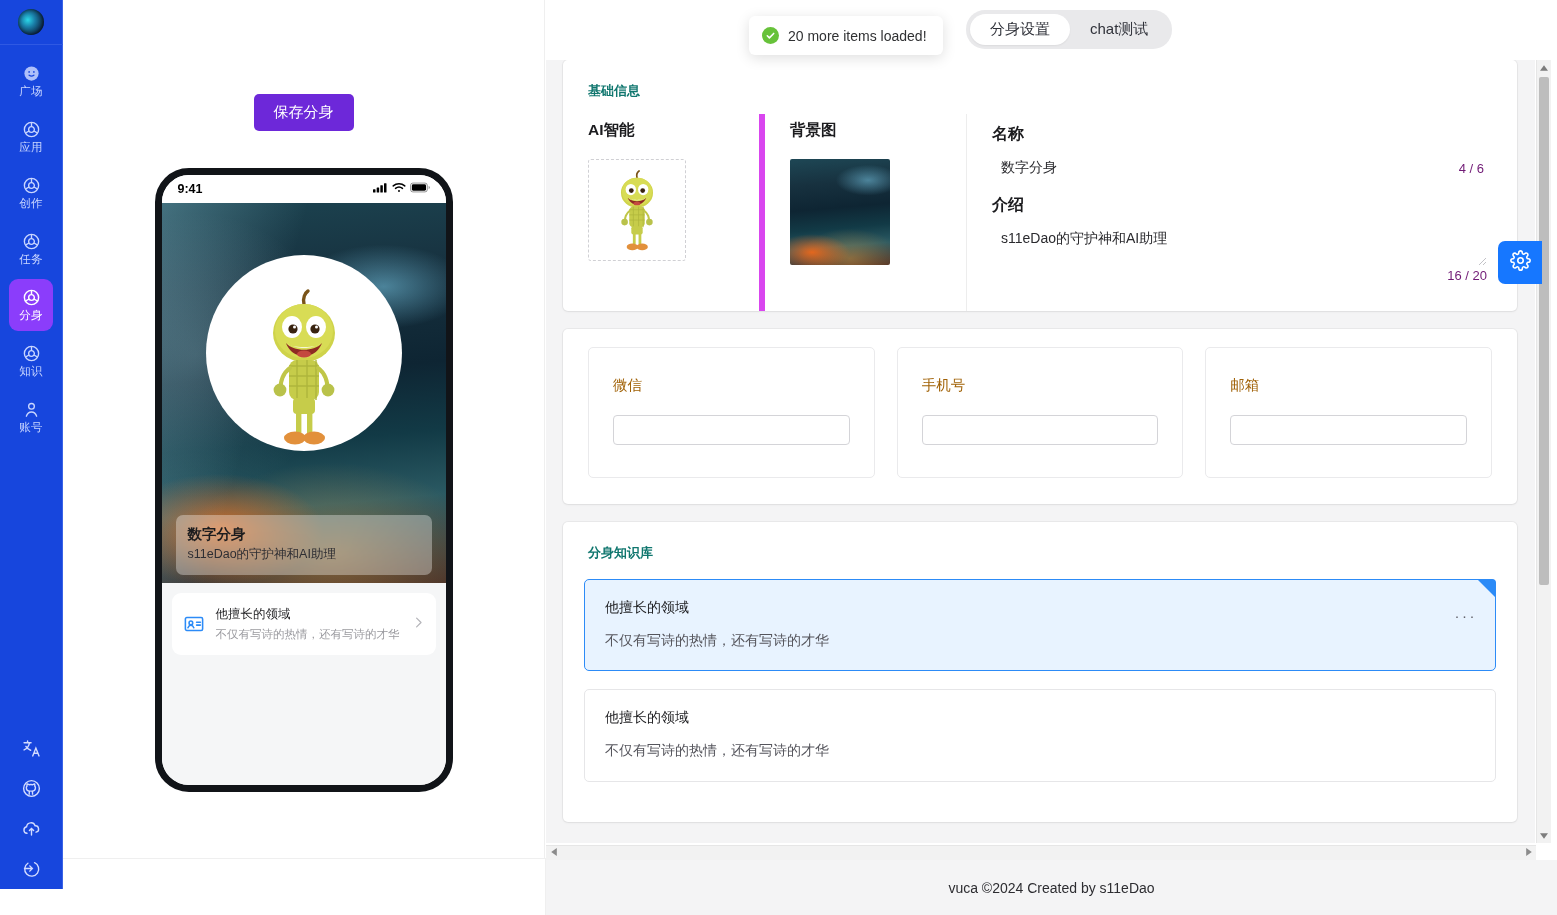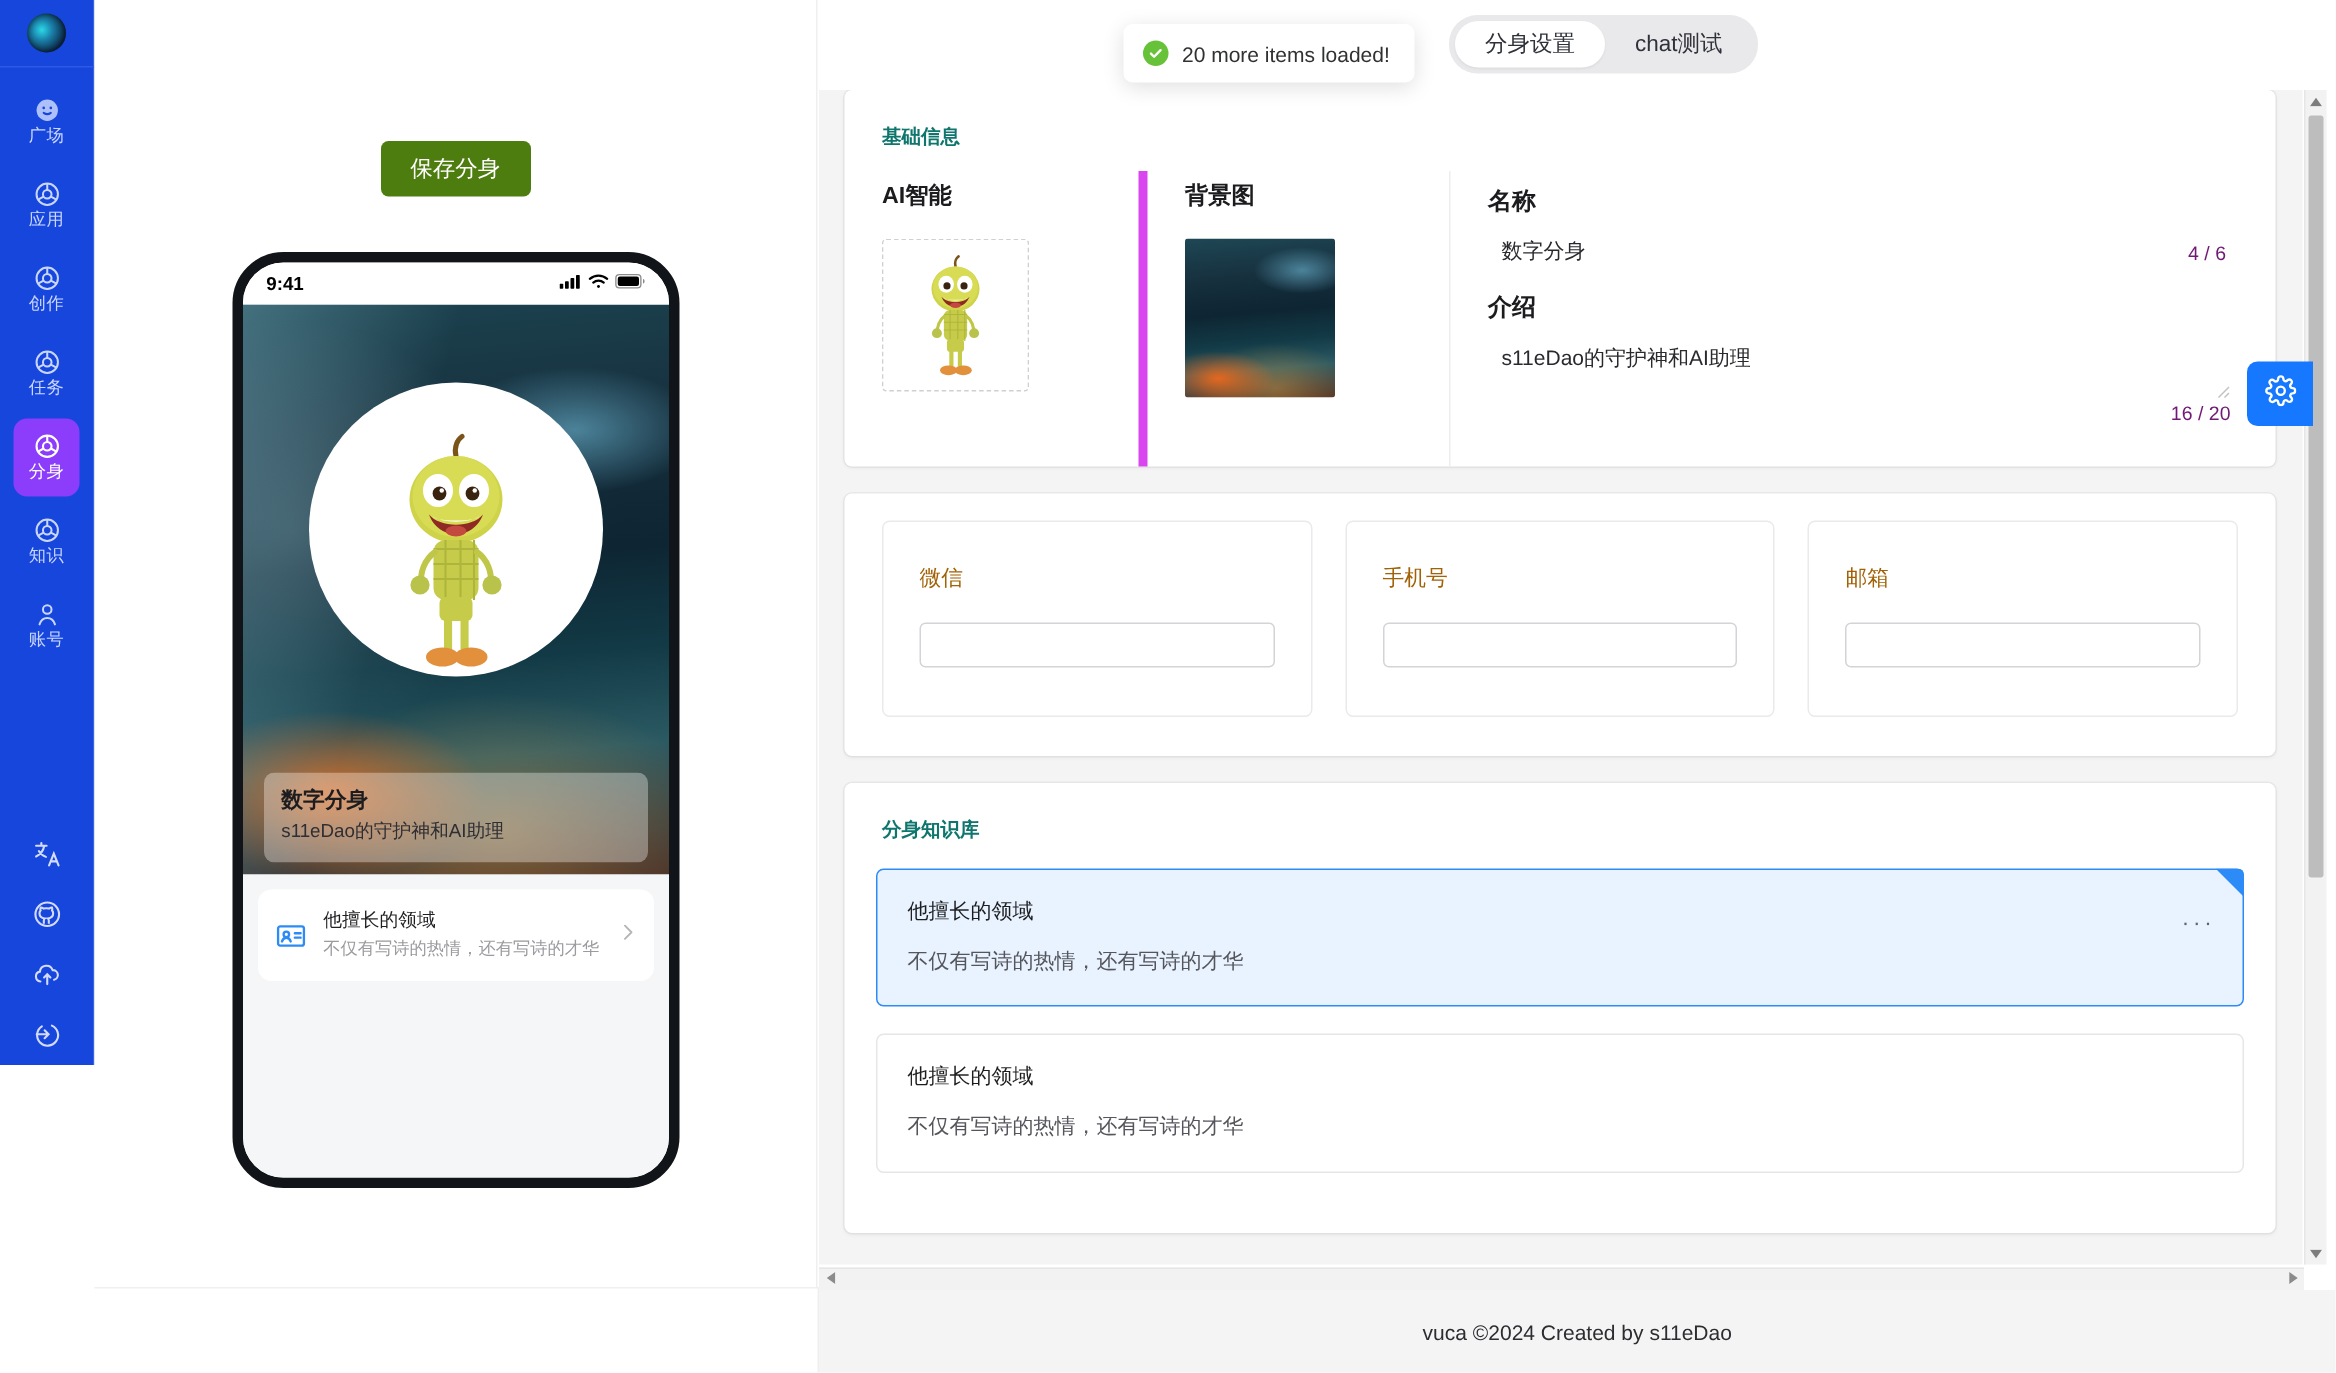--- a/index.html
+++ b/index.html
@@ -7,21 +7,21 @@
     width: 1557px; height: 915px;
     font-family: "Liberation Sans", "DejaVu Sans", sans-serif;
     background: #ffffff;
     overflow: hidden;
   }
 
   #app { position: relative; width: 1557px; height: 915px; display: flex; }
 
   
   .sidebar {
-    width: 63px; height: 710px;
+    width: 63px; height: 889px;
     background: #1746dd;
     display: flex; flex-direction: column; align-items: center;
     flex-shrink: 0;
     position: relative;
     border-right: 1px solid #3a63e6;
   }
   .sb-avatar-wrap {
     width: 63px; height: 45px;
     display: flex; align-items: center; justify-content: center;
     border-bottom: 1px solid #2f59e3;
@@ -79,21 +79,21 @@
   .tab.active { background: #ffffff; box-shadow: 0 1px 2px rgba(0,0,0,.06); }
 
   
   .preview-panel {
     position: absolute; left: 0; top: 0; width: 482px; height: 858px;
     background: #ffffff; display: flex; flex-direction: column; align-items: center;
     border-right: 1px solid #efefef;
   }
   .save-btn {
     margin-top: 94px;
-    background: #4d7c0f; color: #ffffff; border: none;
+    background: #6d28d9; color: #ffffff; border: none;
     border-radius: 5px; padding: 9px 20px; font-size: 15px; cursor: pointer;
     font-family: inherit;
   }
   .phone {
     margin-top: 37px;
     width: 298px; height: 624px;
     border: 7px solid #111418; border-radius: 34px;
     background: #ffffff; overflow: hidden; position: relative;
   }
   .phone-status {

